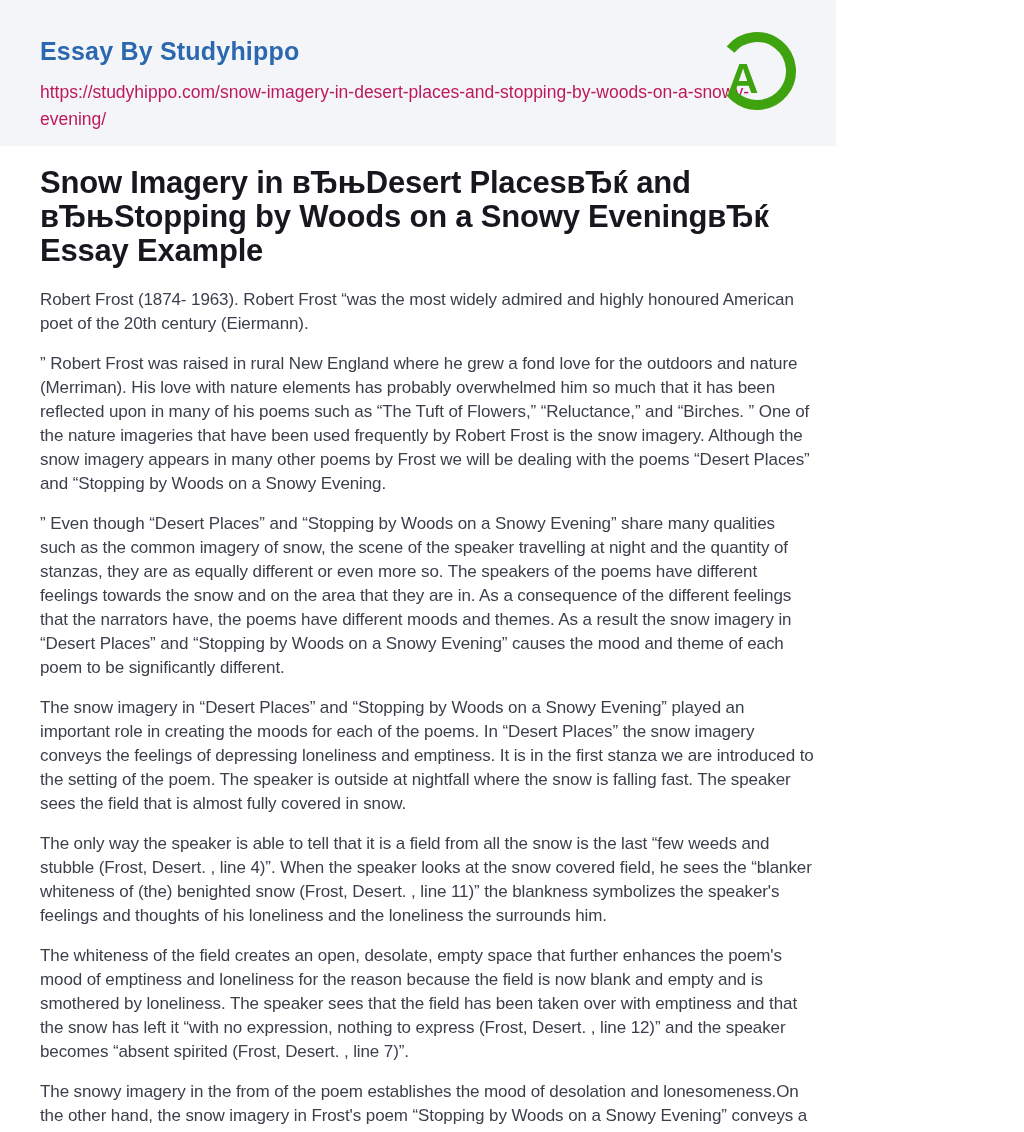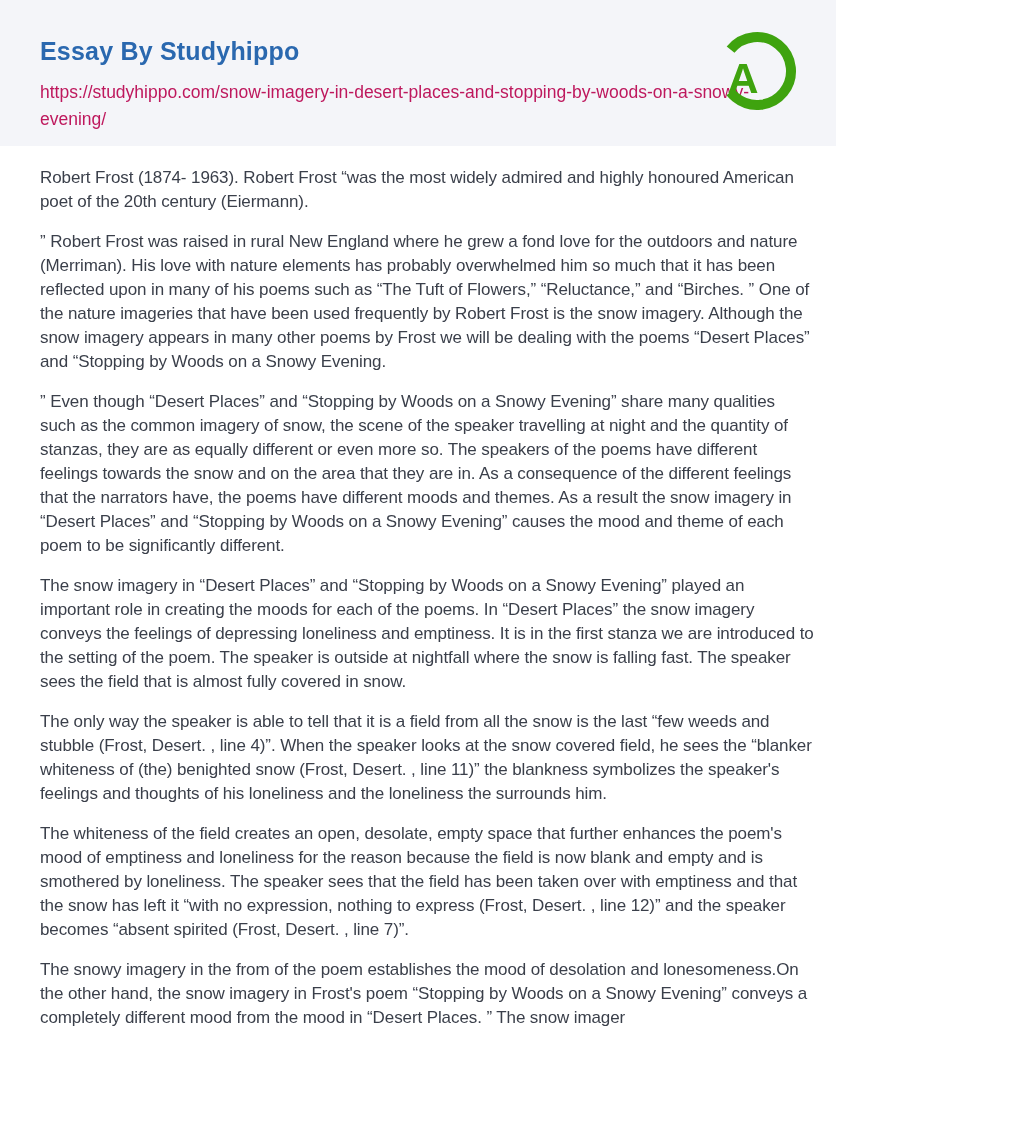--- a/index.html
+++ b/index.html
@@ -80,20 +80,25 @@
     <a class="source-url" href="#">https://studyhippo.com/snow-imagery-in-desert-places-and-stopping-by-woods-on-a-snowy-evening/</a>
 
     <div class="logo">
       <svg width="86" height="96" viewBox="0 0 86 96">
         <circle cx="43" cy="47" r="34" fill="none" stroke="#3fa30f" stroke-width="10" stroke-dasharray="167.4 46.2" transform="rotate(-141 43 47)"></circle>
         <text x="29" y="69" text-anchor="middle" font-family="Liberation Sans, sans-serif" font-size="43" font-weight="600" fill="#3fa30f">A</text>
       </svg>
     </div>
   </div>
 
+  <div class="title-block">
+    <span class="title-line">Snow Imagery in вЂњDesert PlacesвЂќ and</span>
+    <span class="title-line">вЂњStopping by Woods on a Snowy EveningвЂќ</span>
+    <span class="title-line">Essay Example</span>
+  </div>
 
   <div class="article">
     <p>Robert Frost (1874- 1963). Robert Frost “was the most widely admired and highly honoured American poet of the 20th century (Eiermann).</p>
     <p>” Robert Frost was raised in rural New England where he grew a fond love for the outdoors and nature (Merriman). His love with nature elements has probably overwhelmed him so much that it has been reflected upon in many of his poems such as “The Tuft of Flowers,” “Reluctance,” and “Birches. ” One of the nature imageries that have been used frequently by Robert Frost is the snow imagery. Although the snow imagery appears in many other poems by Frost we will be dealing with the poems “Desert Places” and “Stopping by Woods on a Snowy Evening.</p>
     <p>” Even though “Desert Places” and “Stopping by Woods on a Snowy Evening” share many qualities such as the common imagery of snow, the scene of the speaker travelling at night and the quantity of stanzas, they are as equally different or even more so. The speakers of the poems have different feelings towards the snow and on the area that they are in. As a consequence of the different feelings that the narrators have, the poems have different moods and themes. As a result the snow imagery in “Desert Places” and “Stopping by Woods on a Snowy Evening” causes the mood and theme of each poem to be significantly different.</p>
     <p>The snow imagery in “Desert Places” and “Stopping by Woods on a Snowy Evening” played an important role in creating the moods for each of the poems. In “Desert Places” the snow imagery conveys the feelings of depressing loneliness and emptiness. It is in the first stanza we are introduced to the setting of the poem. The speaker is outside at nightfall where the snow is falling fast. The speaker sees the field that is almost fully covered in snow.</p>
     <p>The only way the speaker is able to tell that it is a field from all the snow is the last “few weeds and stubble (Frost, Desert. , line 4)”. When the speaker looks at the snow covered field, he sees the “blanker whiteness of (the) benighted snow (Frost, Desert. , line 11)” the blankness symbolizes the speaker's feelings and thoughts of his loneliness and the loneliness the surrounds him.</p>
     <p>The whiteness of the field creates an open, desolate, empty space that further enhances the poem's mood of emptiness and loneliness for the reason because the field is now blank and empty and is smothered by loneliness. The speaker sees that the field has been taken over with emptiness and that the snow has left it “with no expression, nothing to express (Frost, Desert. , line 12)” and the speaker becomes “absent spirited (Frost, Desert. , line 7)”.</p>
     <p>The snowy imagery in the from of the poem establishes the mood of desolation and lonesomeness.On the other hand, the snow imagery in Frost's poem “Stopping by Woods on a Snowy Evening” conveys a completely different mood from the mood in “Desert Places. ” The snow imager</p>
   </div>

